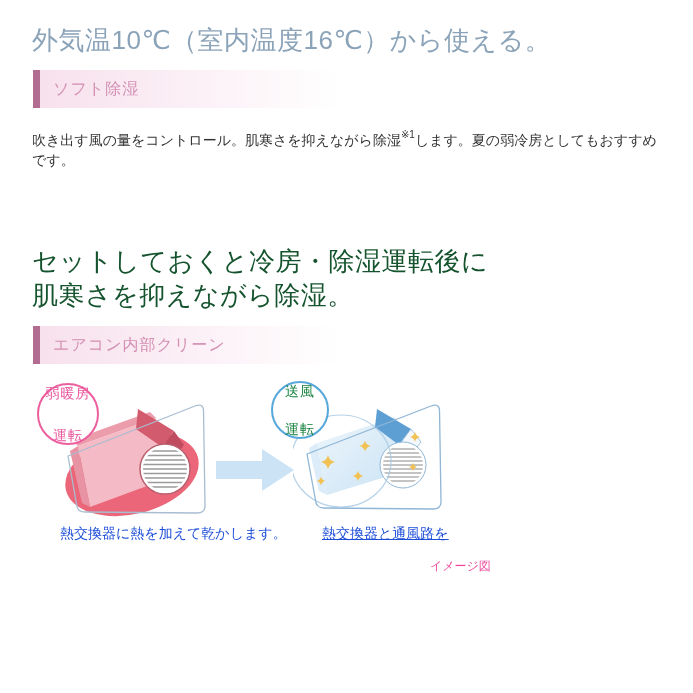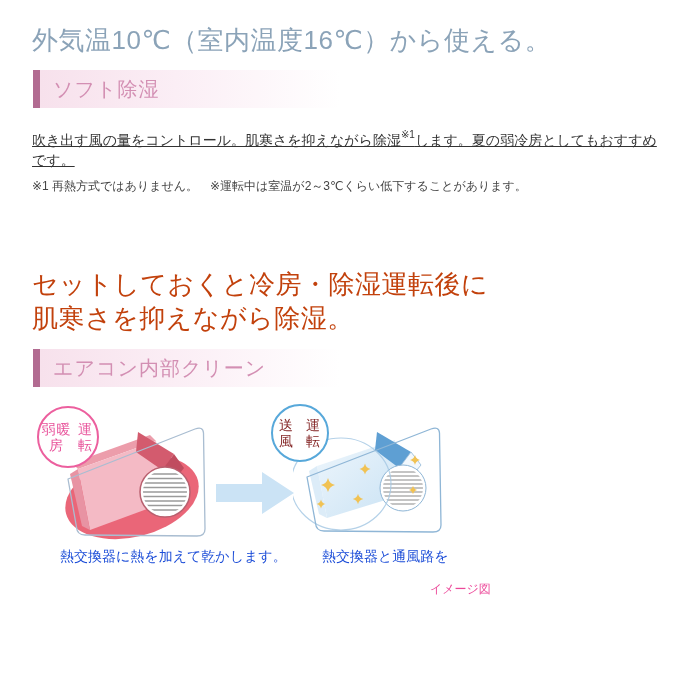--- a/index.html
+++ b/index.html
@@ -12,77 +12,76 @@
 
   
   .h1{
     margin:0;padding:24px 0 0 32px;
     font-size:26px;line-height:32px;font-weight:500;
     color:#8ba3b8;letter-spacing:.5px;
   }
   .h2{
     margin:74px 12px 0 0;padding:0 0 0 32px;
     font-size:26px;line-height:34px;font-weight:500;
-    color:#c2410c;letter-spacing:.5px;
+    color:#14532d;letter-spacing:.5px;
   }
   .h2 span{display:block;}
 
   
   .feature-label{
     margin:14px 0 0 33px;width:287px;
     border-left:7px solid #b26b91;
     padding:8px 0 8px 13px;
-    font-size:20px;line-height:22px;letter-spacing:1px;
+    font-size:16px;line-height:22px;letter-spacing:1px;
     color:#d38fb3;
     background:linear-gradient(90deg,#f7e1ec 0%,#fbeef5 45%,#ffffff 100%);
   }
   .feature-label.second{}
 
-  .body-text{margin:22px 32px 0 32px;font-size:14px;line-height:20px;color:#333;text-decoration:underline;}
+  .body-text{margin:22px 32px 0 32px;font-size:14px;line-height:20px;color:#333;}
   .body-text sup{font-size:10px;vertical-align:top;line-height:1;}
   .small-note{margin:9px 0 0 32px;font-size:12px;line-height:14px;color:#444;}
 
   
   .diagram{position:relative;height:205px;margin-top:10px;}
   .badge{
     position:absolute;border-radius:50%;background:#fff;z-index:5;
-    display:flex;flex-direction:row;align-items:center;justify-content:flex-end;
+    display:flex;flex-direction:column;align-items:center;justify-content:space-between;
     font-size:14px;line-height:16px;font-weight:500;letter-spacing:1px;
     box-sizing:border-box;text-align:center;
   }
   .badge.pink{left:37px;top:9px;width:62px;height:62px;border:2px solid #ec5f9e;color:#e8519a;}
-  .badge.blue{left:271px;top:7px;width:58px;height:58px;border:2px solid #57a8da;color:#7f1d1d;}
+  .badge.blue{left:271px;top:7px;width:58px;height:58px;border:2px solid #57a8da;color:#15803d;}
   .ac-svg{position:absolute;}
   .ac-svg.left{left:52px;top:25px;}
   .ac-svg.right{left:293px;top:25px;}
   .arrow-svg{position:absolute;left:216px;top:71px;}
   .caption{position:absolute;font-size:14px;line-height:21px;color:#1d4ed8;}
   .caption.left{left:60px;top:149px;}
-  .caption.right{left:322px;top:149px;}
+  .caption.right{left:322px;top:149px;text-decoration:underline;}
   .caption span{display:block;}
   .image-note{position:absolute;left:430px;top:184px;font-size:12px;color:#ec4899;}
 
   
   .footnotes{margin:25px 0 0 50px;font-size:13.5px;line-height:19px;color:#222;}
   .footnotes div{white-space:nowrap;}
 </style>
 </head>
 <body>
 
 <div class="page">
 
   <h1 class="h1">外気温10℃（室内温度16℃）から使える。</h1>
 
   <div class="feature-label">
     <span>ソフト除湿</span>
   </div>
 
   <p class="body-text"><span>吹き出す風の量をコントロール。肌寒さを抑えながら除湿</span><sup>※1</sup><span>します。夏の弱冷房としてもおすすめです。</span></p>
 
-  <p class="small-note">※1 再熱方式ではありません。　※運転中は室温が2～3℃くらい低下することがあります。</p>
 
   <h2 class="h2">
     <span>セットしておくと冷房・除湿運転後に</span>
     <span>肌寒さを抑えながら除湿。</span>
   </h2>
 
   <div class="feature-label second">
     <span>エアコン内部クリーン</span>
   </div>
 

